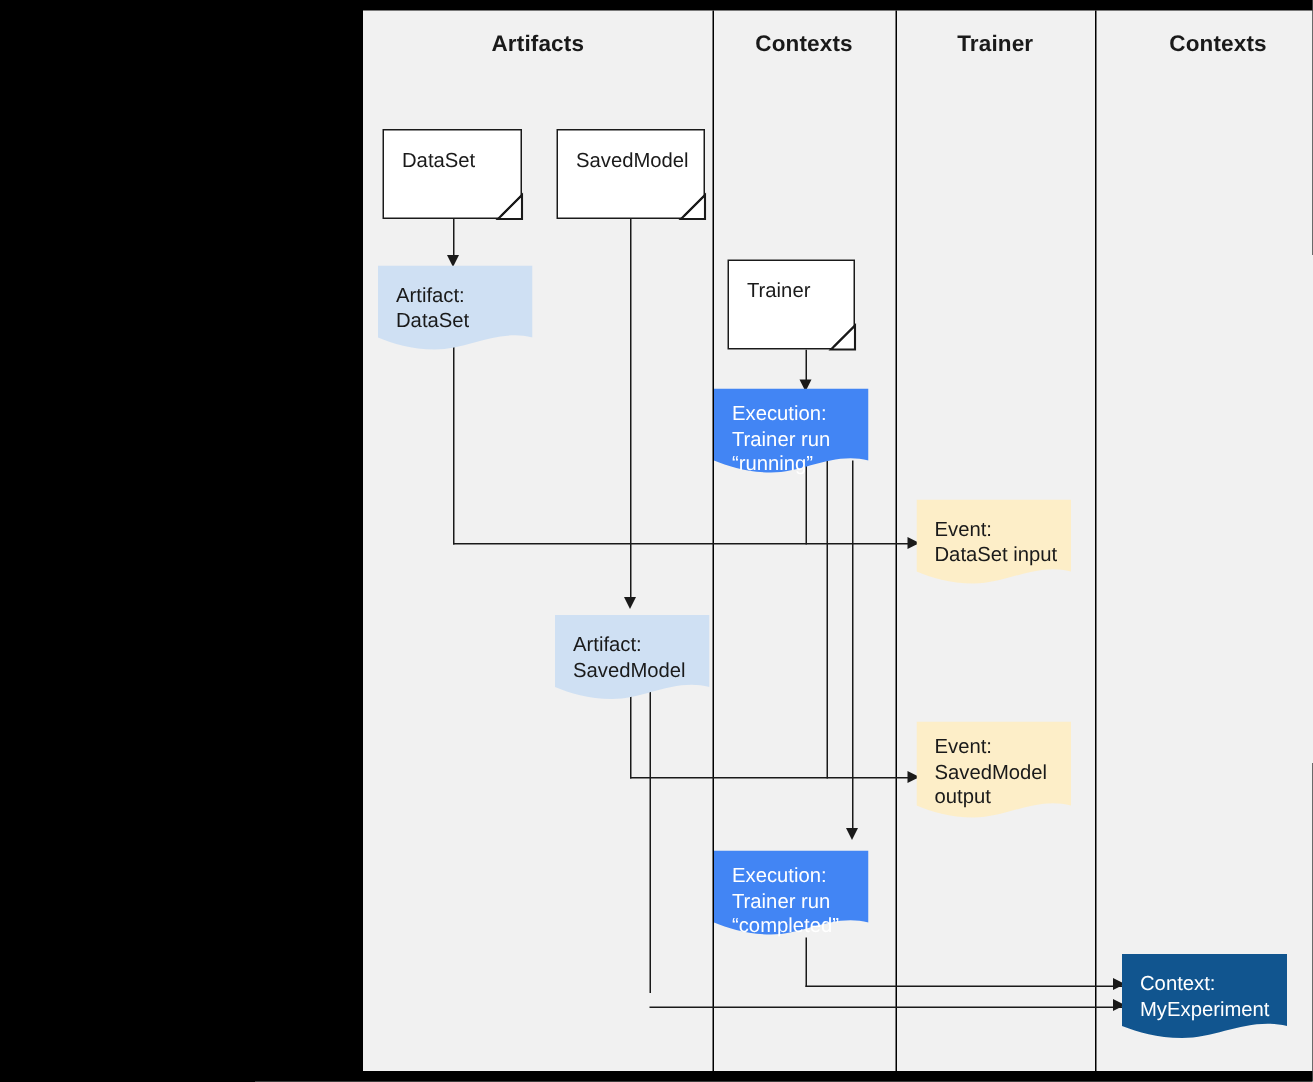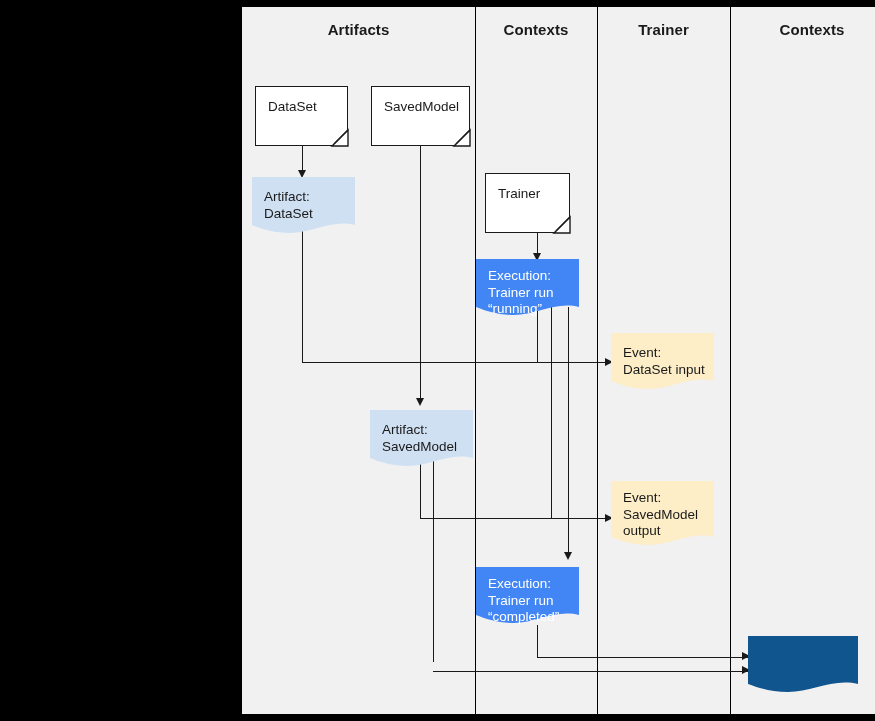--- a/index.html
+++ b/index.html
@@ -216,15 +216,17 @@
     </svg>
     <span class="node-label" style="color:#1a1a1a; top:9px;">Event:
 SavedModel
 output</span>
   </div>
 
   <div class="node doc-box" style="left:506px; top:629px; width:110px; height:60px;">
     <svg class="doc-svg" viewBox="0 0 110 60" preserveAspectRatio="none">
       <path d="M0,0 H110 V48 C85,42 64,56 40,56 C23,56 11,52 0,48 Z" fill="#11558f"></path>
     </svg>
+    <span class="node-label" style="color:#ffffff;">Context:
+MyExperiment</span>
   </div>
 
 </div>
 
 </body></html>

